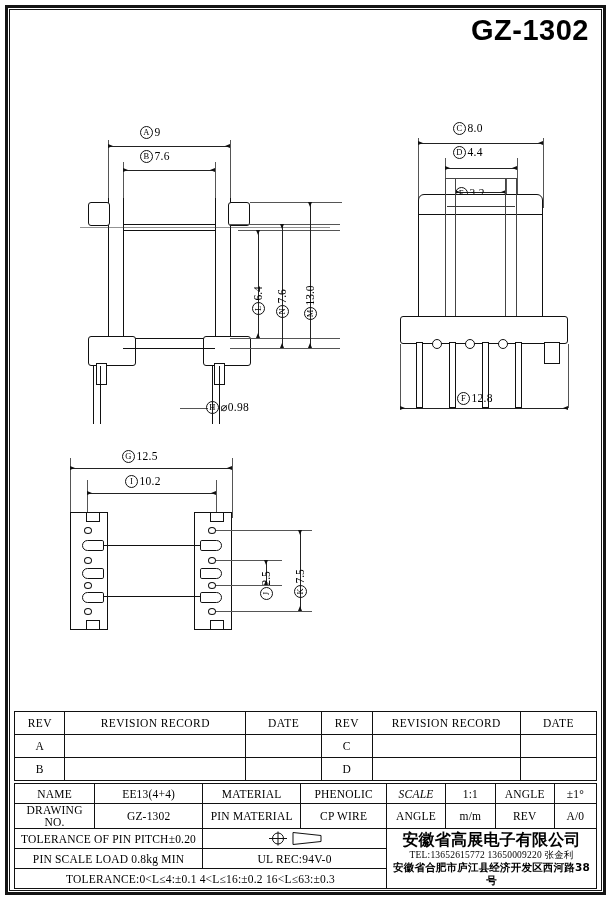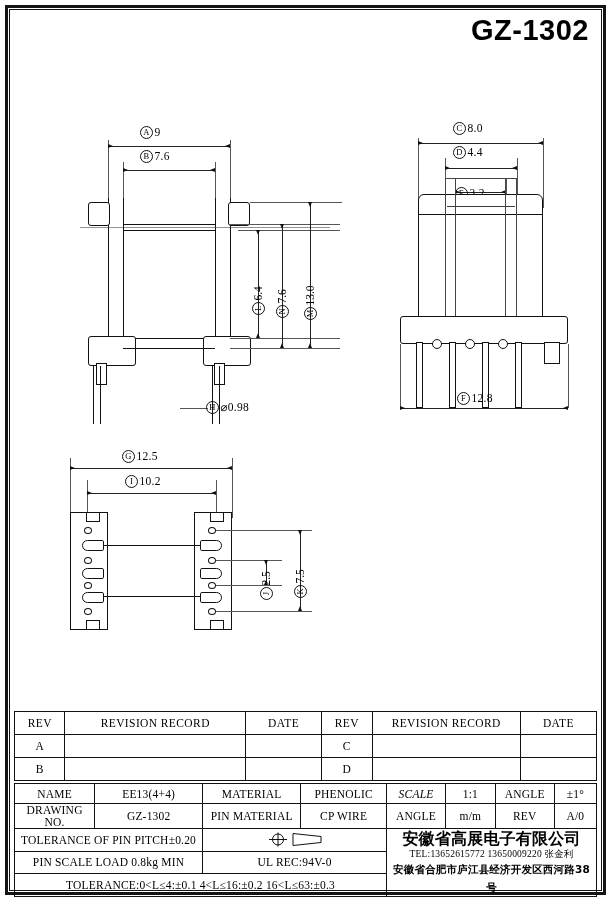--- a/index.html
+++ b/index.html
@@ -40,21 +40,21 @@
   
   table{border-collapse:collapse;font-family:"Liberation Serif",serif;}
   #rev-table{position:absolute;left:14px;top:711px;width:583px;}
   #rev-table td,#rev-table th{border:1px solid #111;font-size:11.5px;text-align:center;font-weight:400;padding:0;height:22px;letter-spacing:0.4px;}
   #title-table{position:absolute;left:14px;top:783px;width:583px;}
   #title-table td{border:1px solid #111;font-size:11.5px;text-align:center;padding:0 2px;height:19px;letter-spacing:0.2px;}
   .tt-note{font-size:10.5px;letter-spacing:0px;}
   .tt-note2{font-size:9.3px;letter-spacing:-0.2px;}
   .cn-name{font-family:"DejaVu Sans",sans-serif;font-weight:700;font-size:16px;line-height:19px;}
   .cn-tel{font-family:"Liberation Serif",serif;font-size:9.5px;line-height:12px;}
-  .cn-addr{font-family:"DejaVu Sans",sans-serif;font-weight:700;font-size:10.5px;line-height:18px;}
+  .cn-addr{font-family:"DejaVu Sans",sans-serif;font-weight:700;font-size:10.5px;line-height:13px;}
   .ulsym{display:flex;align-items:center;justify-content:center;gap:4px;height:19px;}
 </style>
 </head>
 <body>
 
 <div id="sheet">
   <div class="outer-frame"></div>
   <div class="inner-frame"></div>
 
   <div id="doc-title">GZ-1302</div>

